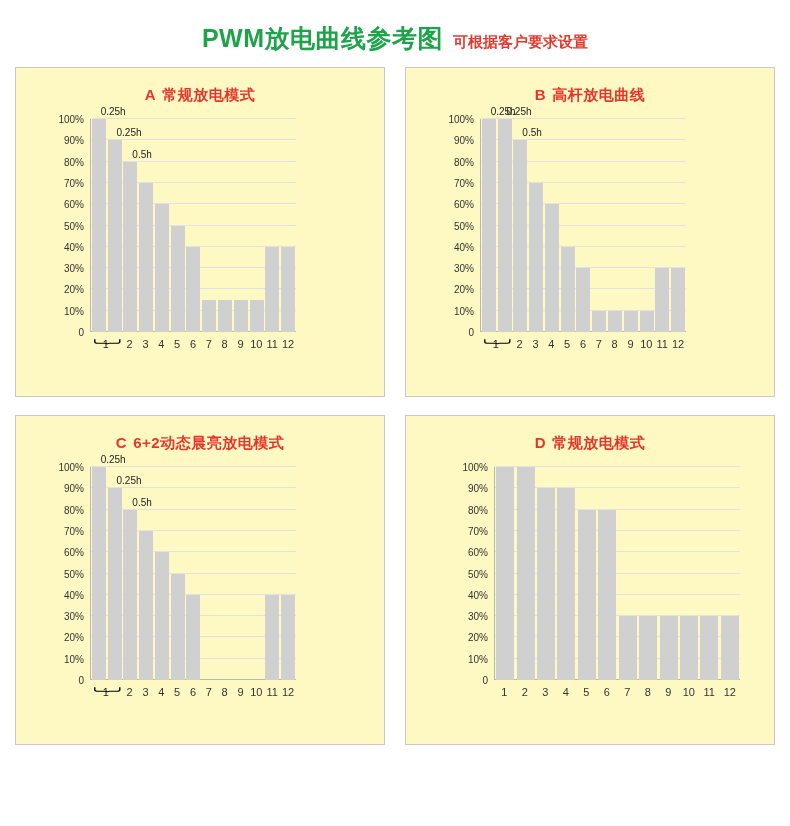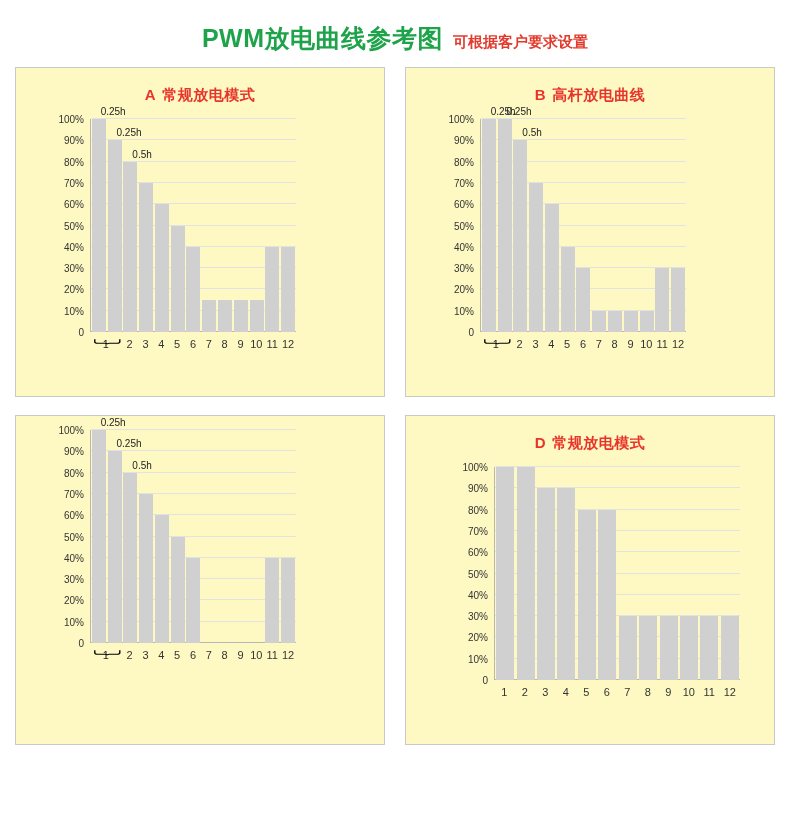--- a/index.html
+++ b/index.html
@@ -367,20 +367,23 @@
           <div class="annot" style="left: 50.6554px; top: -13px;">0.25h</div>
           <div class="annot" style="left: 66.5015px; top: -13px;">0.25h</div>
           <div class="annot" style="left: 82.3477px; top: 8.3px;">0.5h</div>
           <div class="brace" style="left: 47.1308px; top: 214px;"><svg width="20.6" height="11" viewBox="0 0 40 11">
               <path d="M2,1 L2,6 Q2,9 6,9 L17,9 Q20,9 20,11 Q20,9 23,9 L34,9 Q38,9 38,6 L38,1" fill="none" stroke="#000" stroke-width="2"></path>
             </svg></div>
         </div>
     </div>
 
     <div class="panel">
+      <div class="panel-title">
+        <span class="letter">C</span><span>6+2动态晨亮放电模式</span>
+      </div>
       <div class="chart" id="chart-2" style="width: 250px; height: 235px; margin-left: 34px; margin-right: auto;">
           <div class="ylabels">
             <div class="ylabel" style="top: 213px;">0</div>
             <div class="ylabel" style="top: 191.7px;">10%</div>
             <div class="ylabel" style="top: 170.4px;">20%</div>
             <div class="ylabel" style="top: 149.1px;">30%</div>
             <div class="ylabel" style="top: 127.8px;">40%</div>
             <div class="ylabel" style="top: 106.5px;">50%</div>
             <div class="ylabel" style="top: 85.2px;">60%</div>
             <div class="ylabel" style="top: 63.9px;">70%</div>

